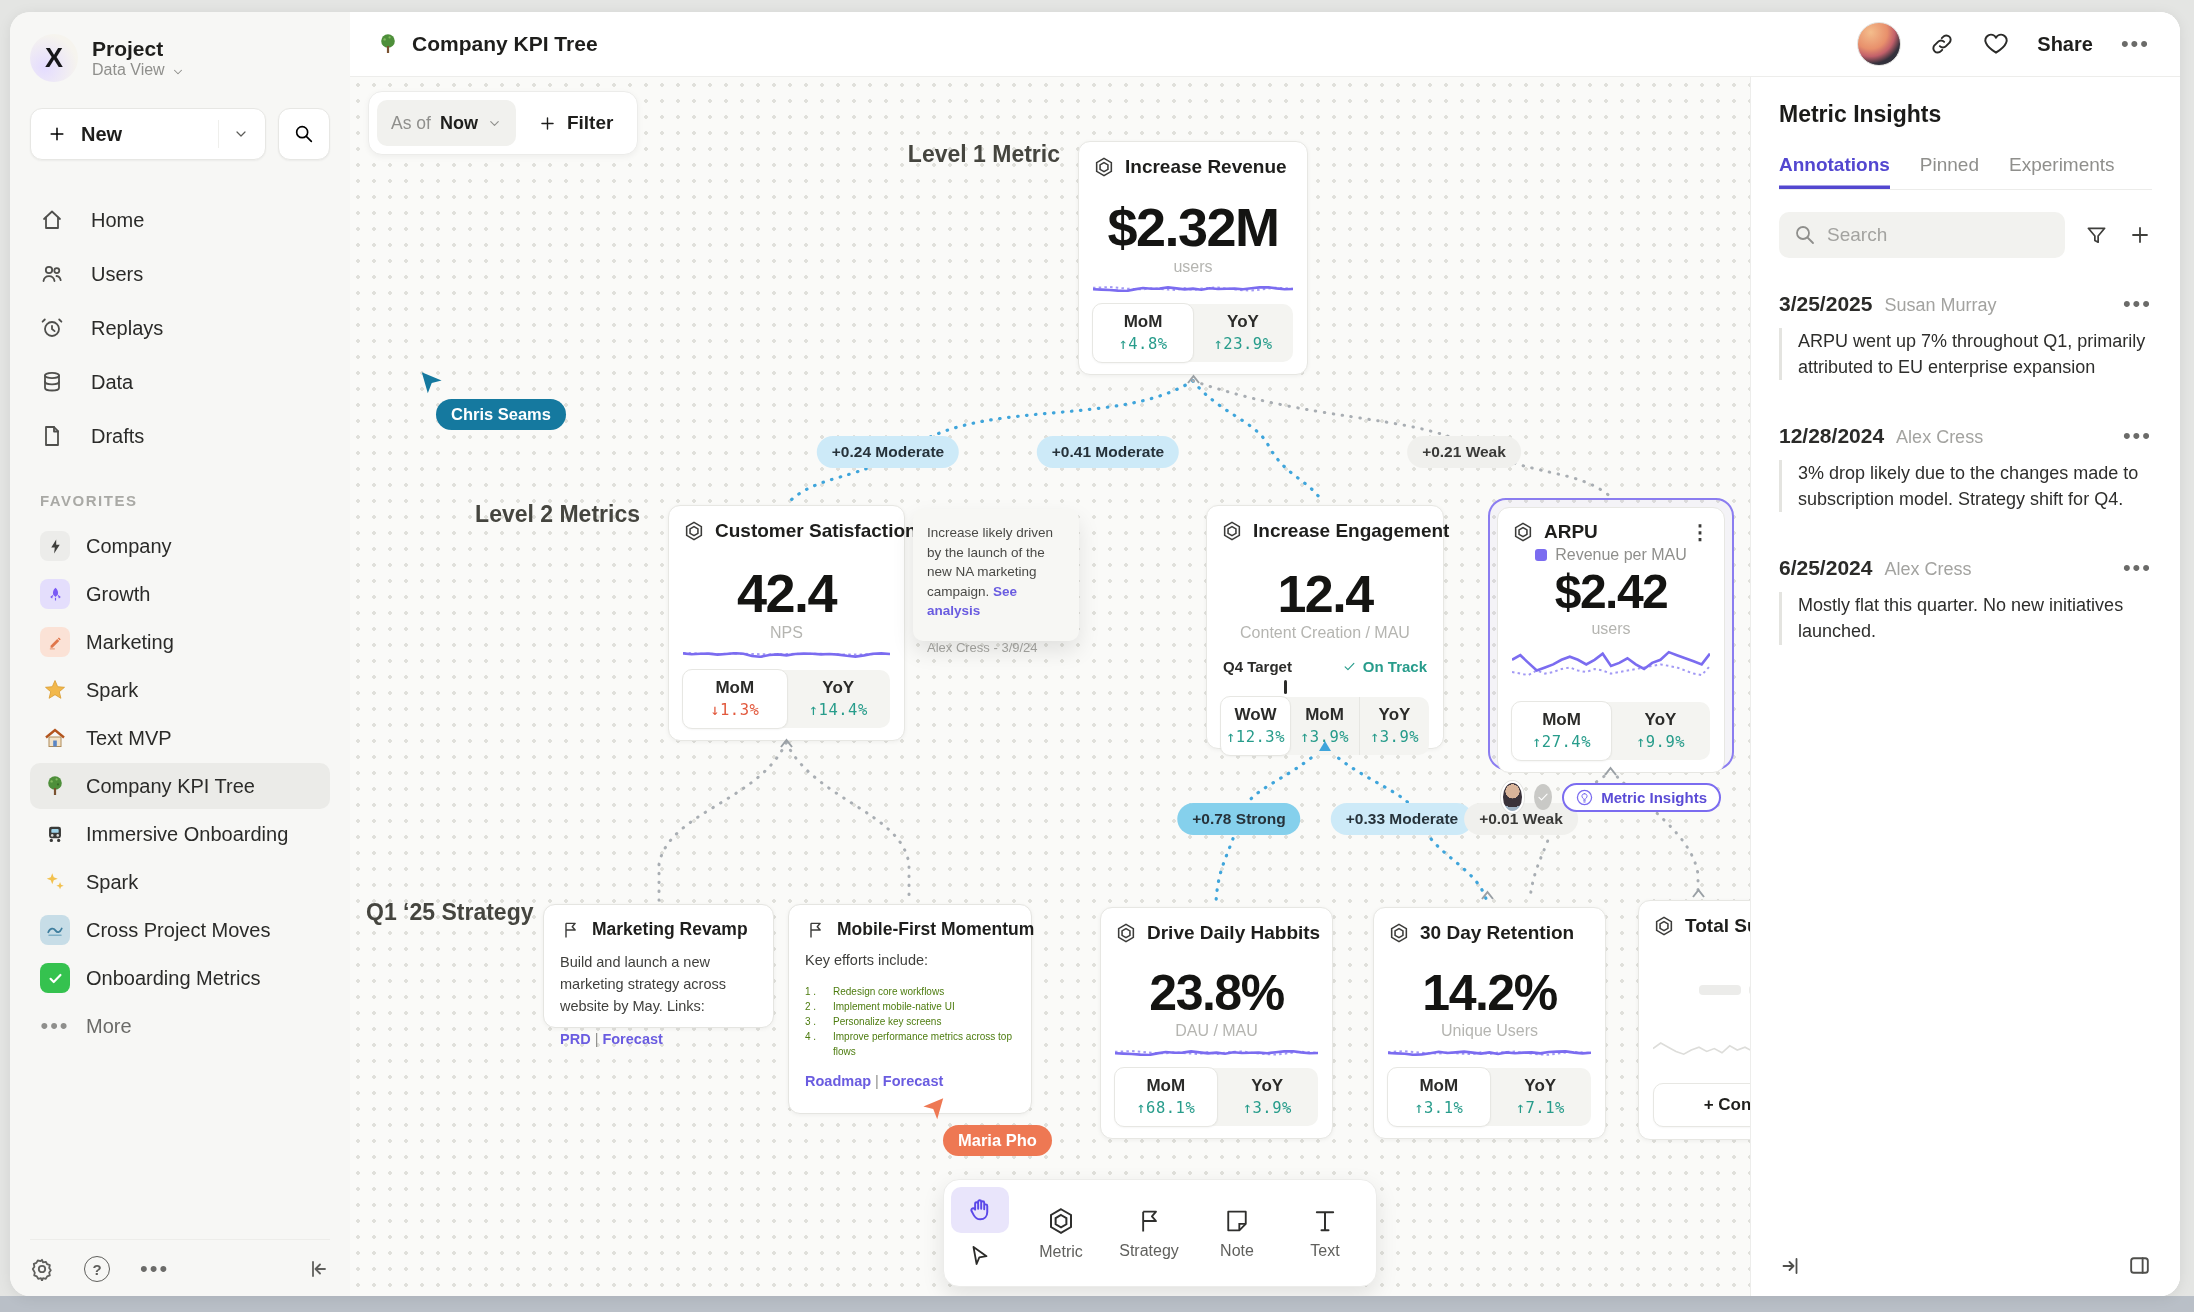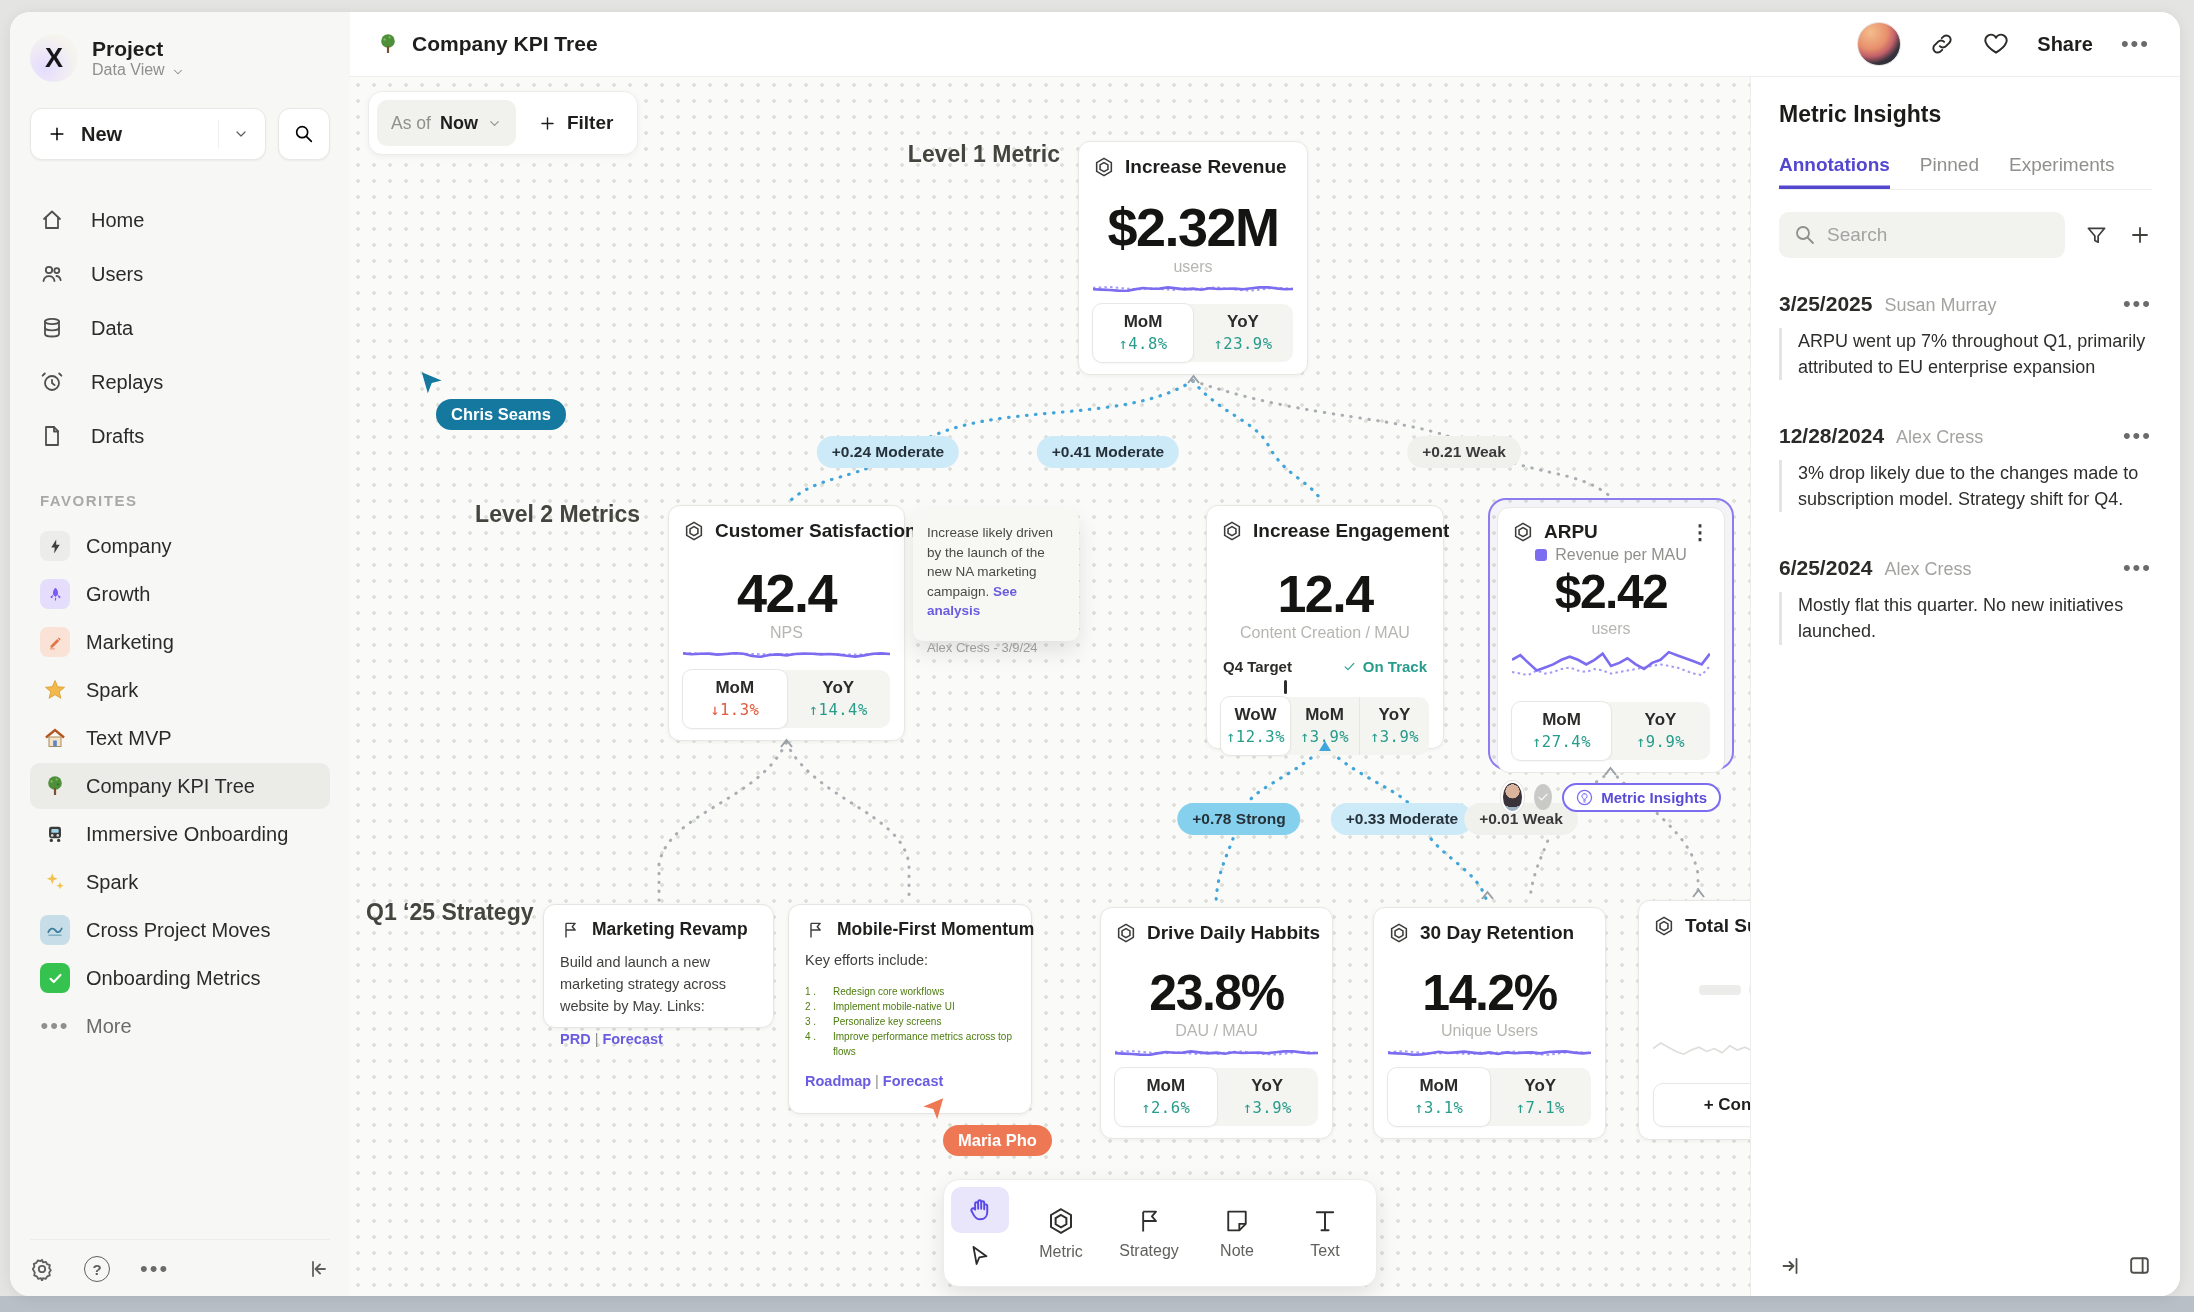--- a/index.html
+++ b/index.html
@@ -209,33 +209,33 @@
           <svg width="24" height="24" viewBox="0 0 24 24" class="icostroke">
               <circle cx="9" cy="8" r="3.2"></circle>
               <path d="M3.5 19c.6-3 2.8-4.8 5.5-4.8s4.9 1.8 5.5 4.8"></path>
               <circle cx="16.8" cy="8.6" r="2.5"></circle>
               <path d="M16.5 14c2.2.3 3.7 1.8 4.2 4.2"></path>
             </svg>
           <span class="t">Users</span>
         </div>
         <div class="nav-item">
           <svg width="24" height="24" viewBox="0 0 24 24" class="icostroke">
+              <circle cx="12" cy="13" r="7"></circle>
+              <path d="M12 9.8V13l2.6 2.1"></path>
+              <path d="M4.8 3.5L2.6 5.7M19.2 3.5l2.2 2.2"></path>
+            </svg>
+          <span class="t">Replays</span>
+        </div>
+        <div class="nav-item">
+          <svg width="24" height="24" viewBox="0 0 24 24" class="icostroke">
               <ellipse cx="12" cy="5.5" rx="7" ry="2.6"></ellipse>
               <path d="M5 5.5v6.2c0 1.4 3.1 2.6 7 2.6s7-1.2 7-2.6V5.5"></path>
               <path d="M5 11.7v6.2c0 1.4 3.1 2.6 7 2.6s7-1.2 7-2.6v-6.2"></path>
             </svg>
           <span class="t">Data</span>
-        </div>
-        <div class="nav-item">
-          <svg width="24" height="24" viewBox="0 0 24 24" class="icostroke">
-              <circle cx="12" cy="13" r="7"></circle>
-              <path d="M12 9.8V13l2.6 2.1"></path>
-              <path d="M4.8 3.5L2.6 5.7M19.2 3.5l2.2 2.2"></path>
-            </svg>
-          <span class="t">Replays</span>
         </div>
         <div class="nav-item">
           <svg width="24" height="24" viewBox="0 0 24 24" class="icostroke">
               <path d="M6 3h8l4 4.2V21H6z"></path>
               <path d="M14 3v4.5h4"></path>
             </svg>
           <span class="t">Drafts</span>
         </div>
       </nav>
 
@@ -632,21 +632,21 @@
             </div>
             <div class="cval" style="font-size:50px;margin-top:24px;">23.8%</div>
             <div class="cunit">DAU / MAU</div>
             <svg class="spark" viewBox="0 0 100 30" preserveAspectRatio="none">
                 <polyline points="0.0,9 4.2,7 8.3,5 12.5,9 16.7,13 20.8,15 25.0,17 29.2,11 33.3,15 37.5,18 41.7,20 45.8,10 50.0,21 54.2,13 58.3,9 62.5,7 66.7,13 70.8,17 75.0,21 79.2,23 83.3,19 87.5,13 91.7,9 95.8,11 100.0,14" class="sp-d" fill="none" vector-effect="non-scaling-stroke"></polyline>
                 <polyline points="0.0,16 4.2,18 8.3,20 12.5,23 16.7,25 20.8,17 25.0,10 29.2,14 33.3,13 37.5,7 41.7,12 45.8,17 50.0,13 54.2,19 58.3,11 62.5,15 66.7,14 70.8,13 75.0,16 79.2,11 83.3,7 87.5,6 91.7,12 95.8,16 100.0,15" class="sp-s" fill="none" vector-effect="non-scaling-stroke"></polyline>
               </svg>
             <div class="statbar">
               <div class="stat sel">
                   <div class="sl">MoM</div>
-                  <div class="sv up">↑2.6%</div>
+                  <div class="sv up">↑68.1%</div>
                 </div>
               <div class="stat">
                   <div class="sl">YoY</div>
                   <div class="sv up">↑3.9%</div>
                 </div>
             </div>
           </div>
 
           <div class="card" style="left:1023px;top:830px;width:233px;height:232px;">
             <div class="chead">

